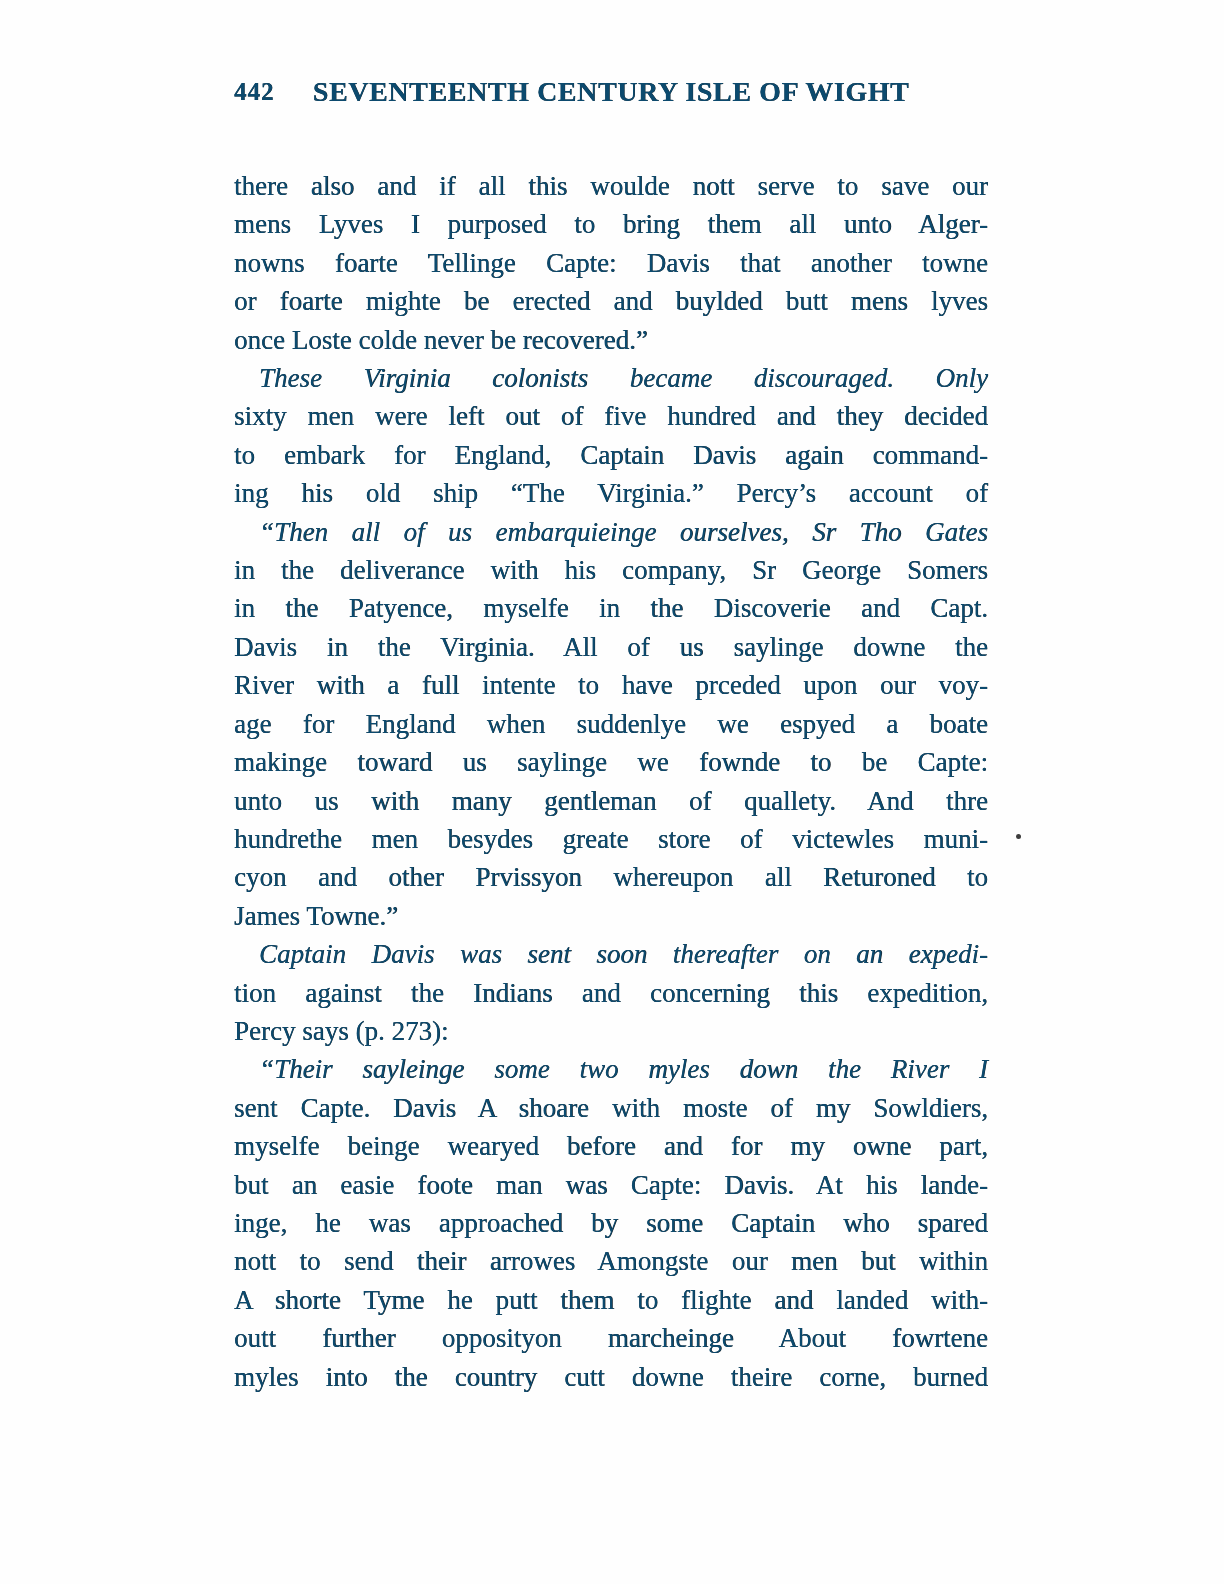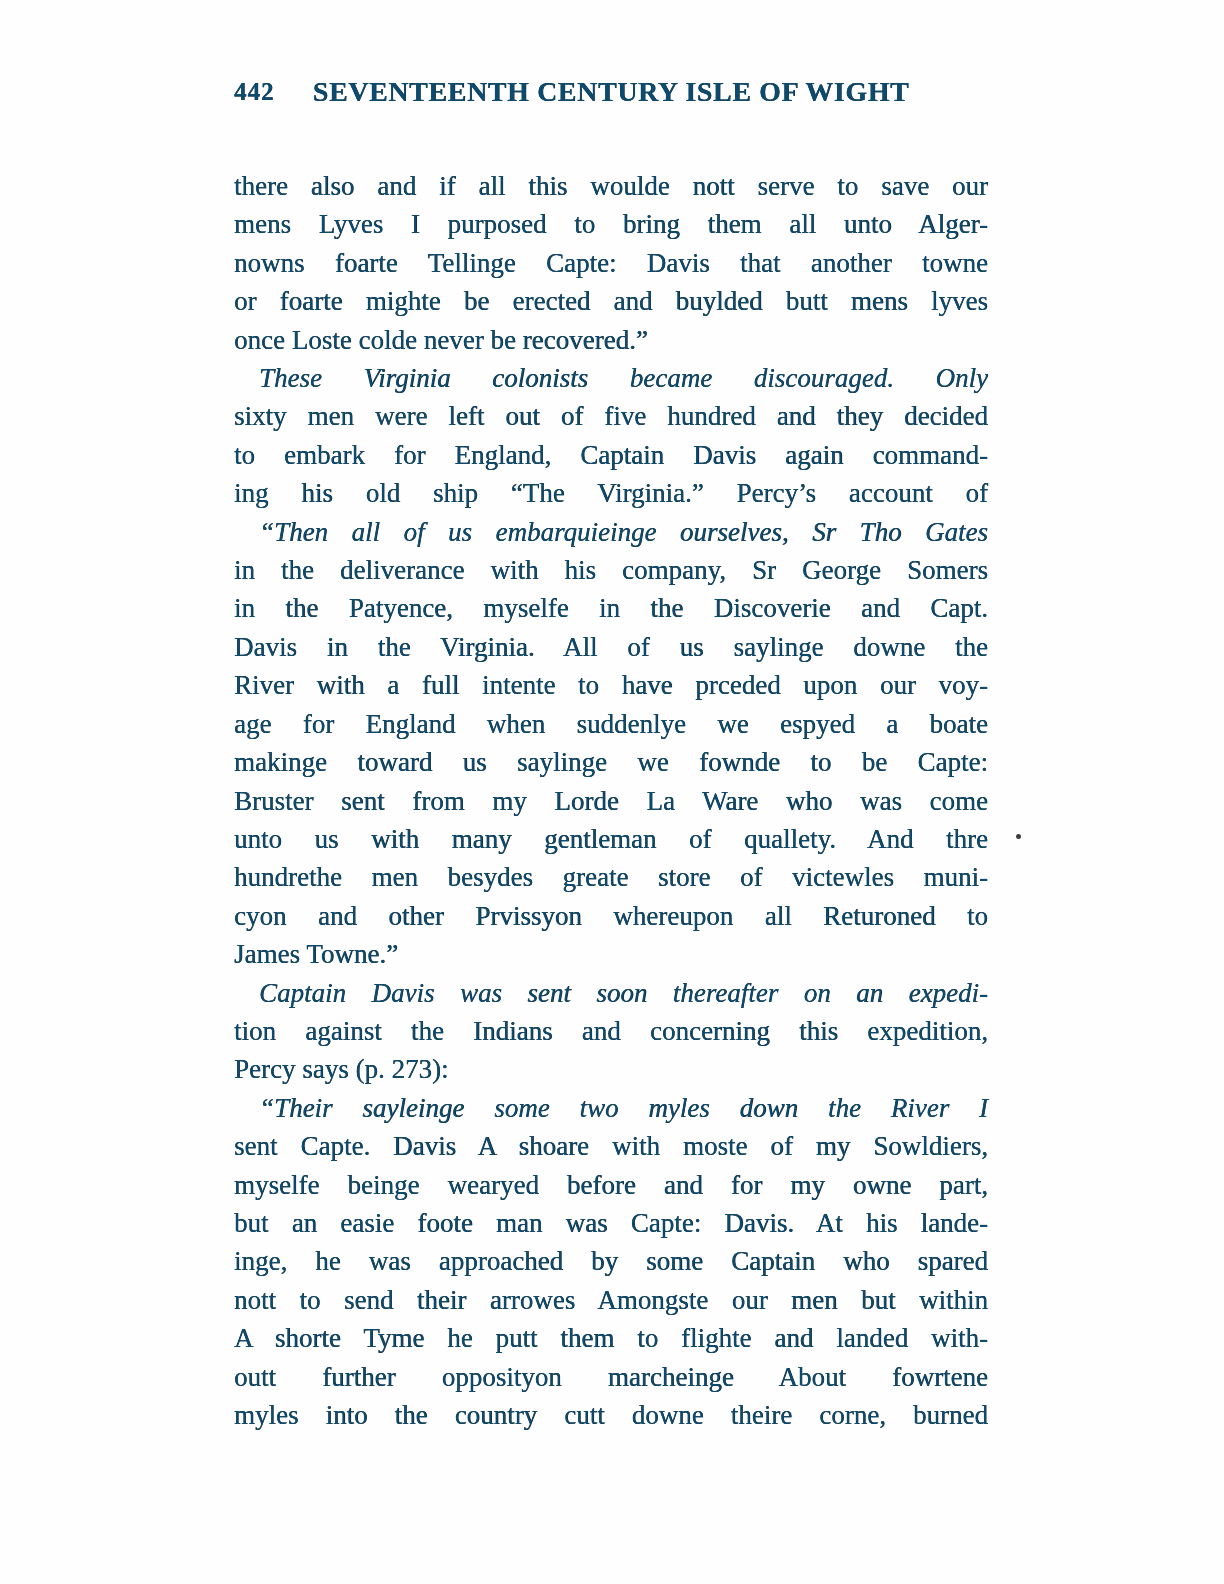--- a/index.html
+++ b/index.html
@@ -90,21 +90,20 @@
       <div class="line">sixty men were left out of five hundred and they decided</div>
       <div class="line">to embark for England, Captain Davis again command-</div>
       <div class="line">ing his old ship “The Virginia.”  Percy’s account of</div>
       <div class="line indent">“Then all of us embarquieinge ourselves, Sr Tho Gates</div>
       <div class="line">in the deliverance with his company, Sr George Somers</div>
       <div class="line">in the Patyence, myselfe in the Discoverie and Capt.</div>
       <div class="line">Davis in the Virginia.  All of us saylinge downe the</div>
       <div class="line">River with a full intente to have prceded upon our voy-</div>
       <div class="line">age for England when suddenlye we espyed a boate</div>
       <div class="line">makinge toward us saylinge we fownde to be Capte:</div>
-      <div class="line">Bruster sent from my Lorde La Ware who was come</div>
       <div class="line">unto us with many gentleman of quallety.  And thre</div>
       <div class="line">hundrethe men besydes greate store of victewles muni-</div>
       <div class="line">cyon and other Prvissyon whereupon all Returoned to</div>
       <div class="line end">James Towne.”</div>
       <div class="line indent">Captain Davis was sent soon thereafter on an expedi-</div>
       <div class="line">tion against the Indians and concerning this expedition,</div>
       <div class="line end">Percy says (p. 273):</div>
       <div class="line indent">“Their sayleinge some two myles down the River I</div>
       <div class="line">sent Capte. Davis A shoare with moste of my Sowldiers,</div>
       <div class="line">myselfe beinge wearyed before and for my owne part,</div>

